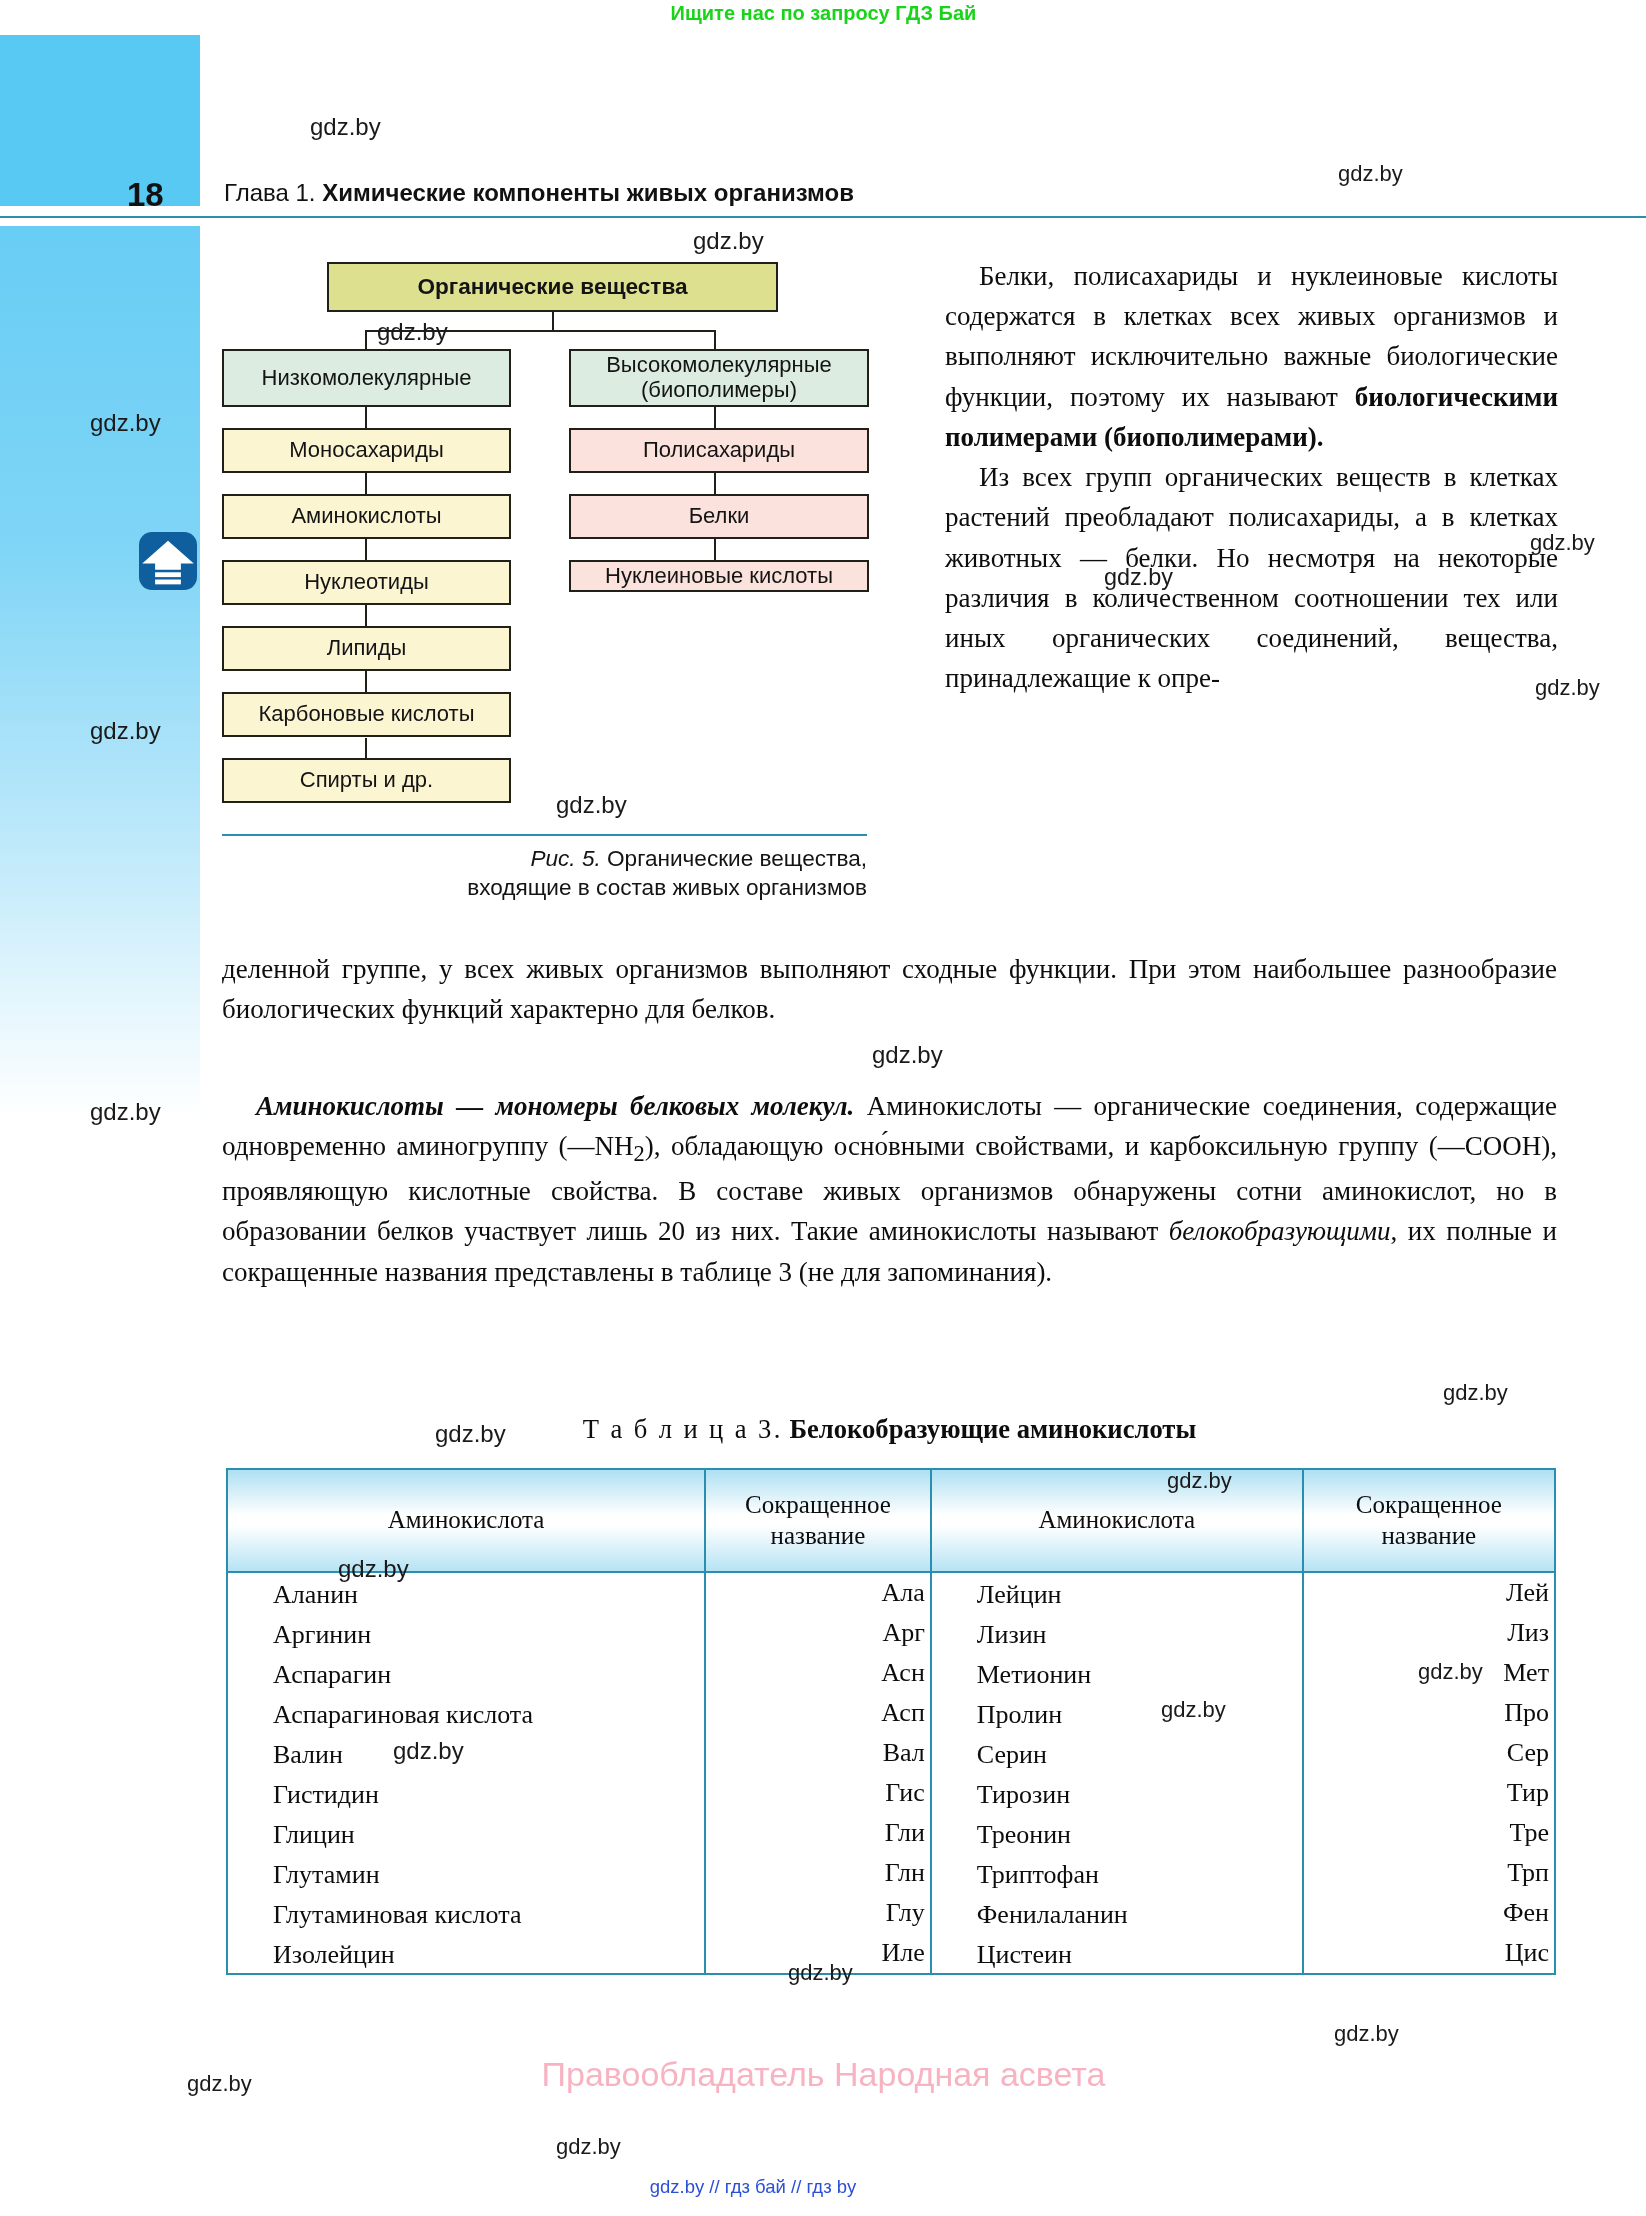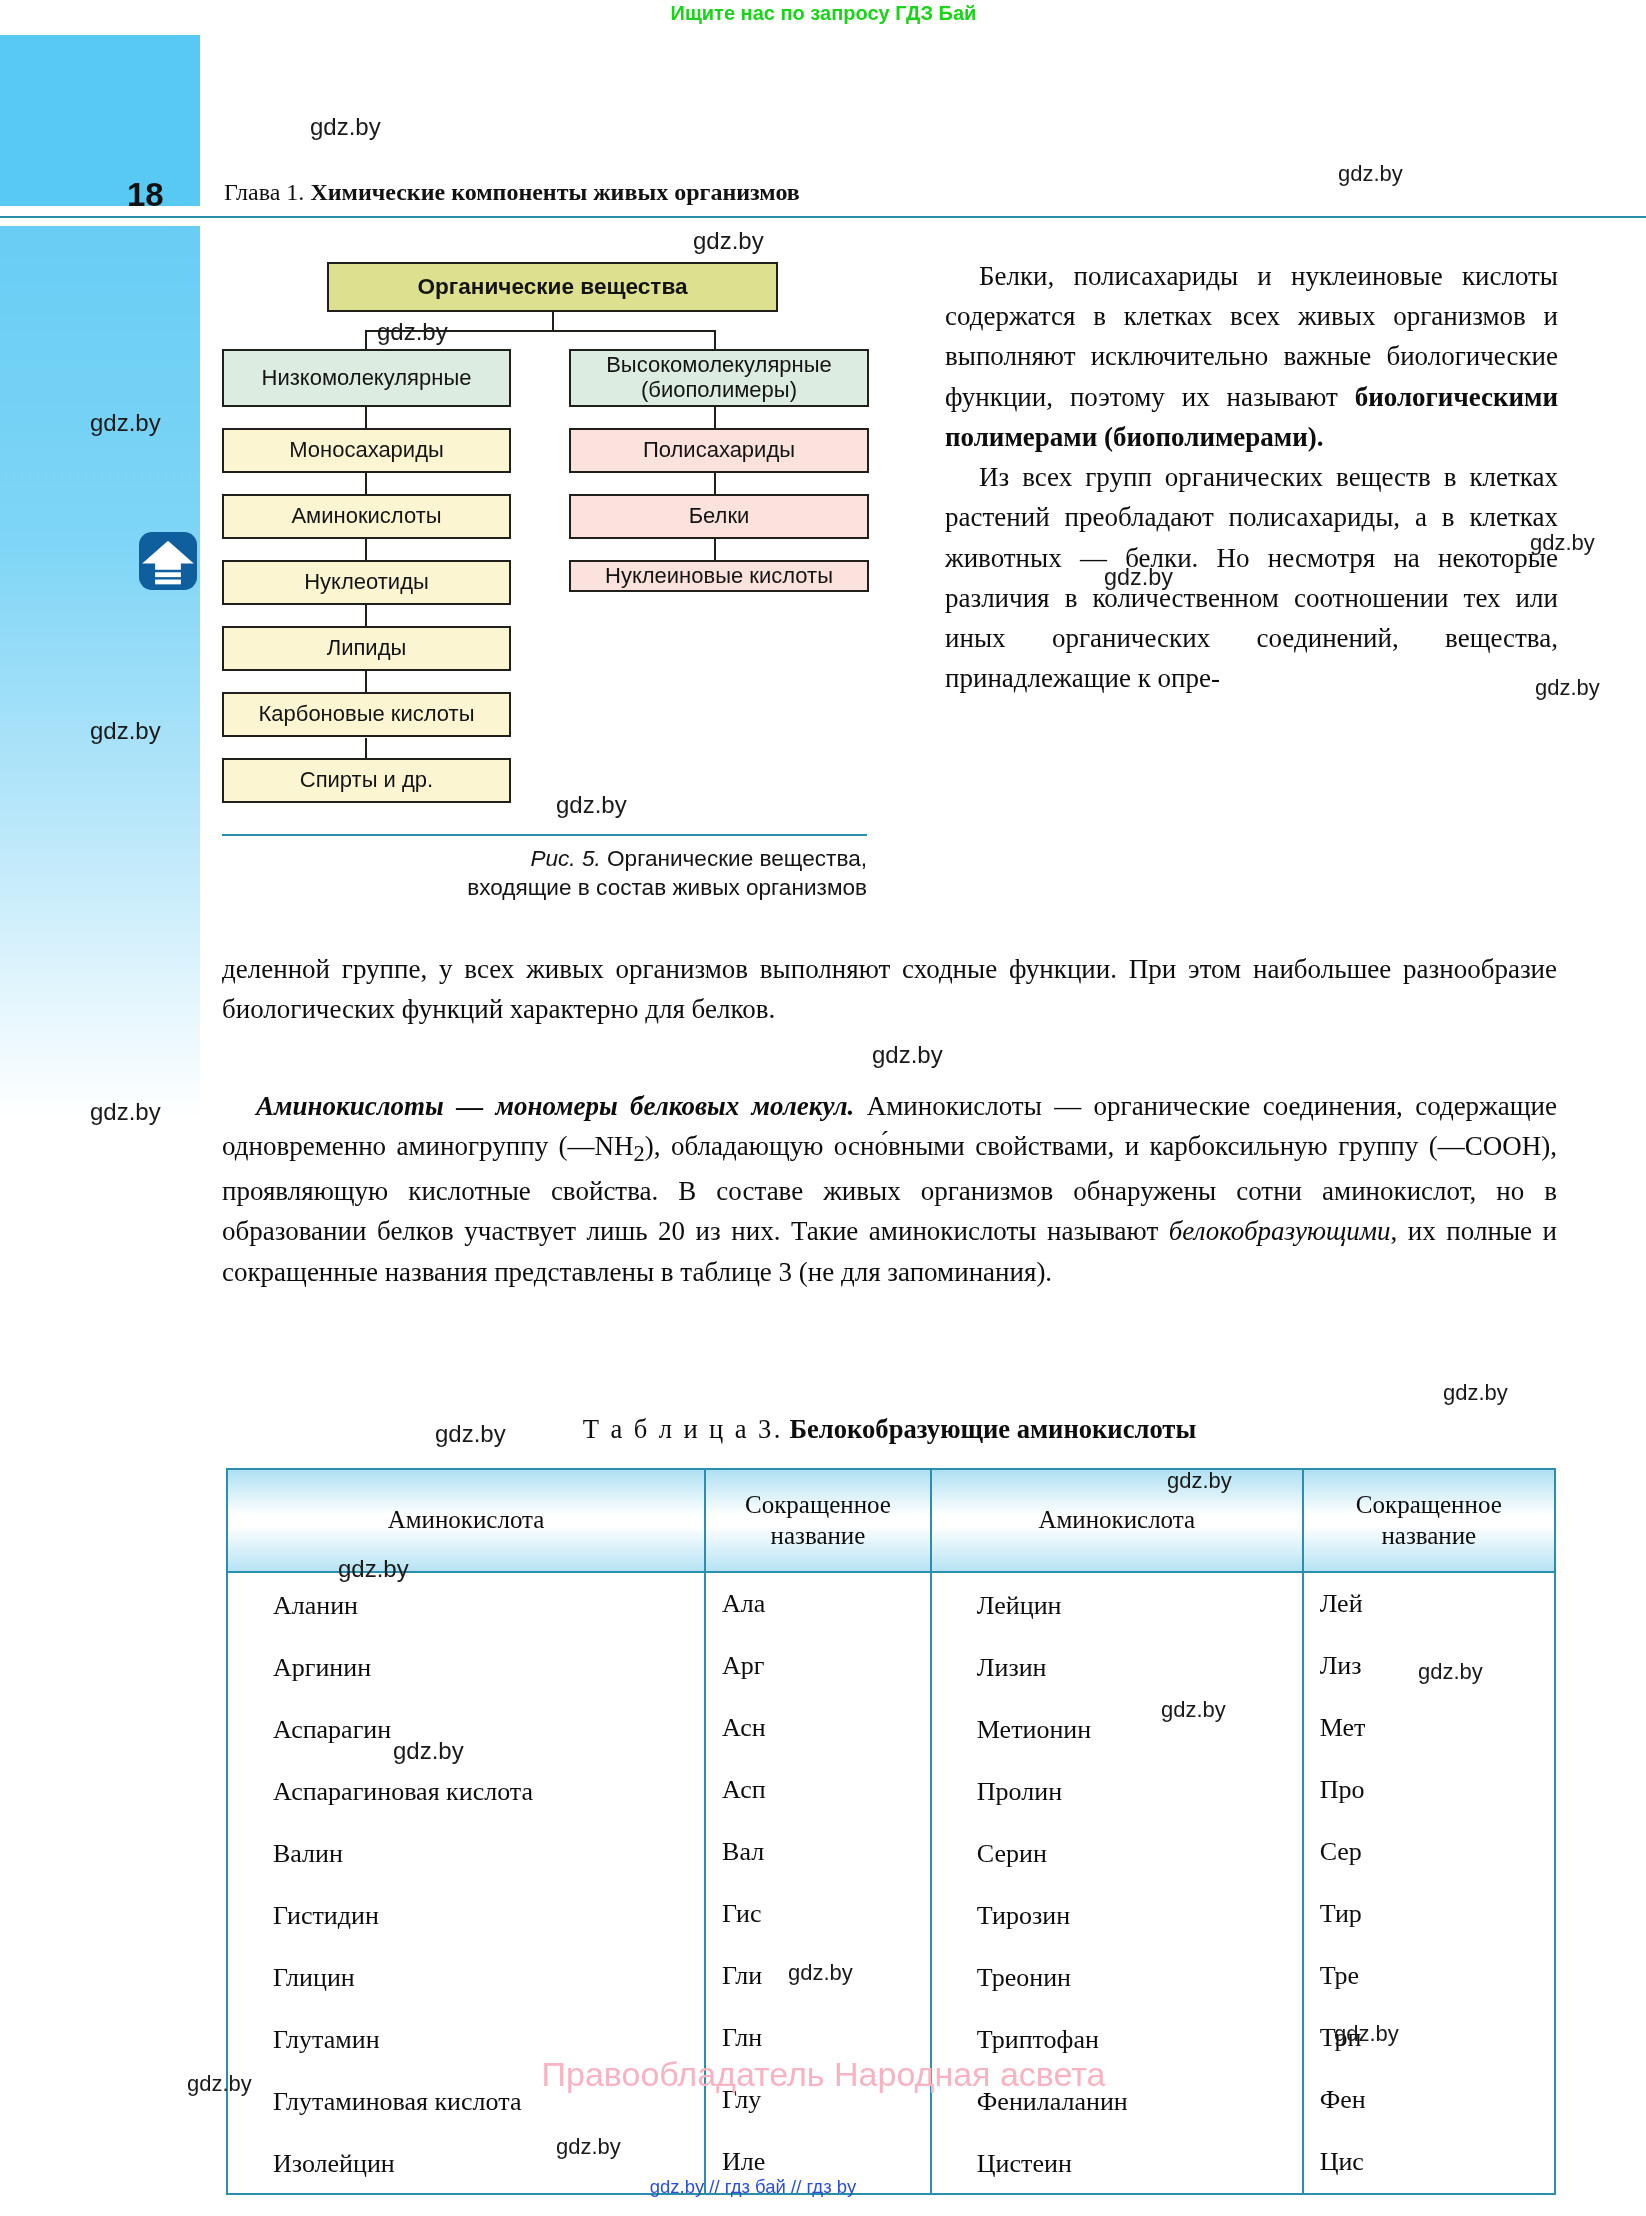--- a/index.html
+++ b/index.html
@@ -59,21 +59,21 @@
     font-weight: bold;
     font-size: 33px;
     color: #111;
     z-index: 20;
   }
 
   
   .runhead {
     position: absolute;
     left: 224px; top: 179px;
-    font-family: Liberation Serif, serif;
+    font-family: Liberation Sans, sans-serif;
     font-size: 24px;
     color: #111;
     z-index: 20;
     white-space: nowrap;
   }
   .runhead b { font-weight: bold; }
 
   .rule {
     position: absolute;
     left: 0; top: 216px; width: 1647px; height: 2.4px;
@@ -206,21 +206,21 @@
     line-height: 1.22;
     text-align: center;
     vertical-align: middle;
   }
   table.amino tbody td {
     font-size: 26px;
     height: 36px;
     padding: 4px 0 0 45px;
     vertical-align: middle;
   }
-  table.amino tbody td.abbr { text-align: left; padding: 16px; }
+  table.amino tbody td.abbr { text-align: right; padding: 5px; }
   table.amino tbody tr:last-child td { border-bottom: 2.4px solid #2a8fae; }
   .col-a { width: 36%; }
   .col-b { width: 17%; }
   .col-c { width: 28%; }
   .col-d { width: 19%; }
 
   
   .copyright {
     position: absolute;
     left: 0; top: 2055px; width: 1647px;

